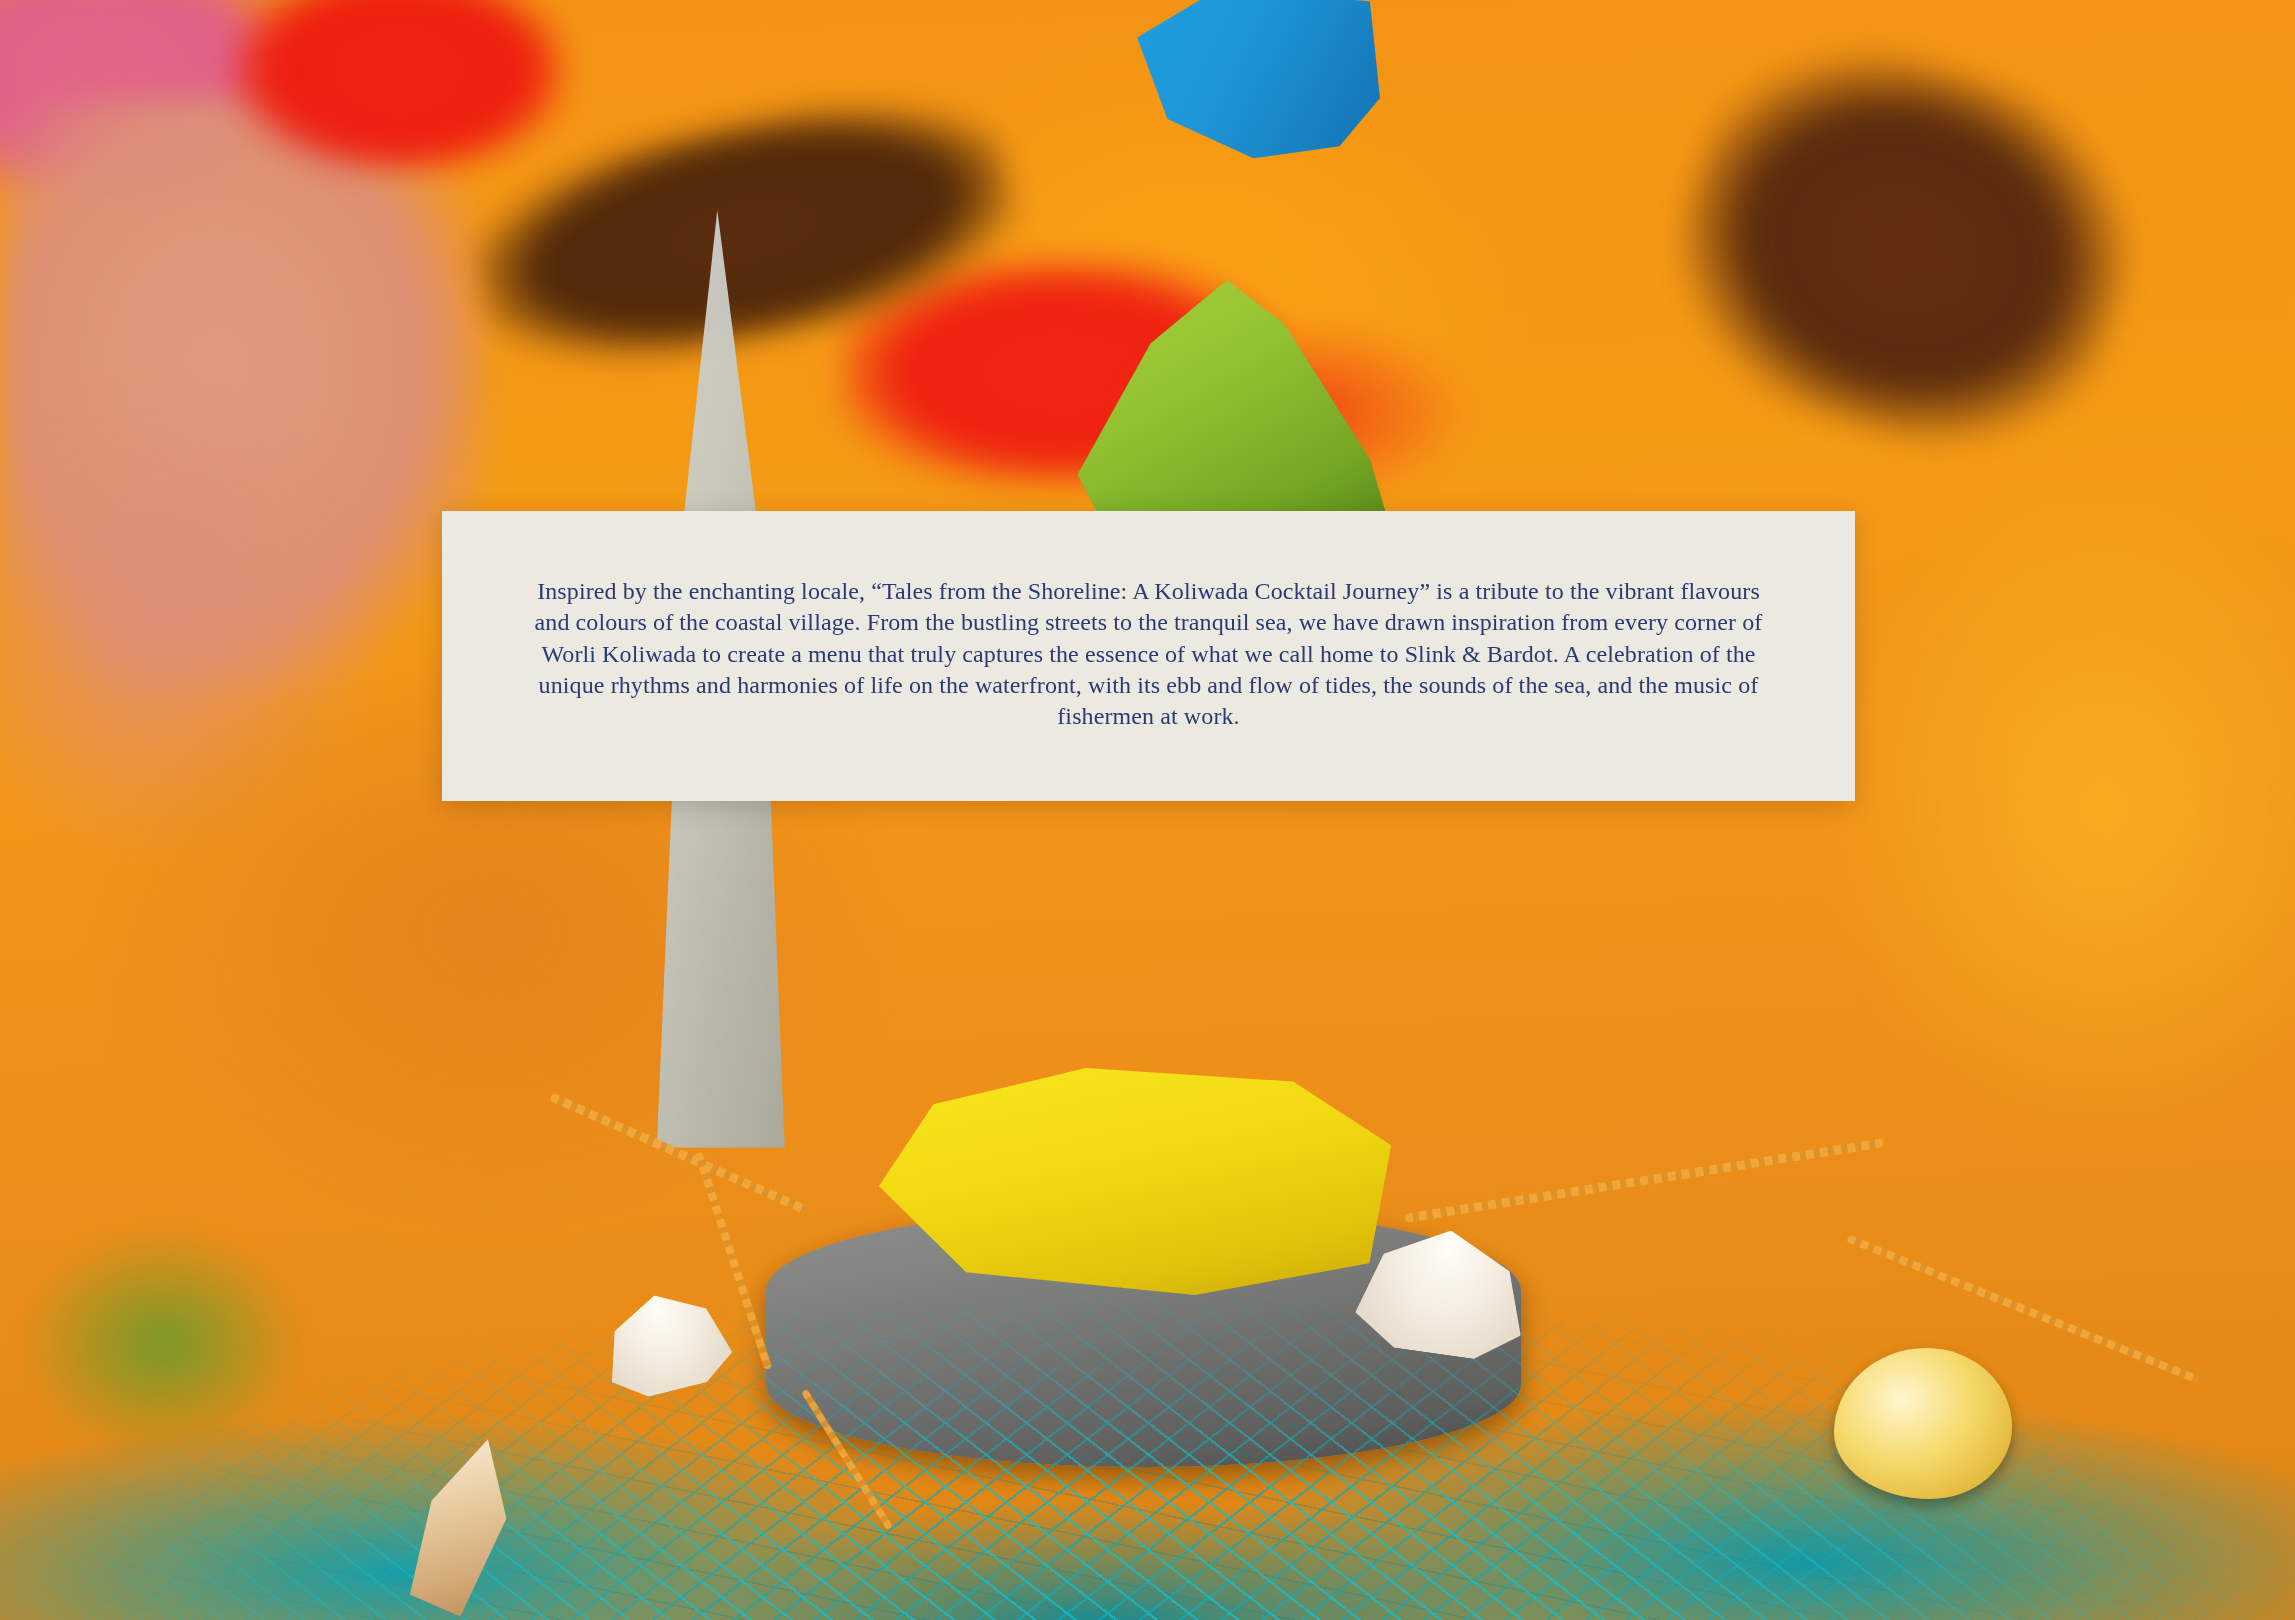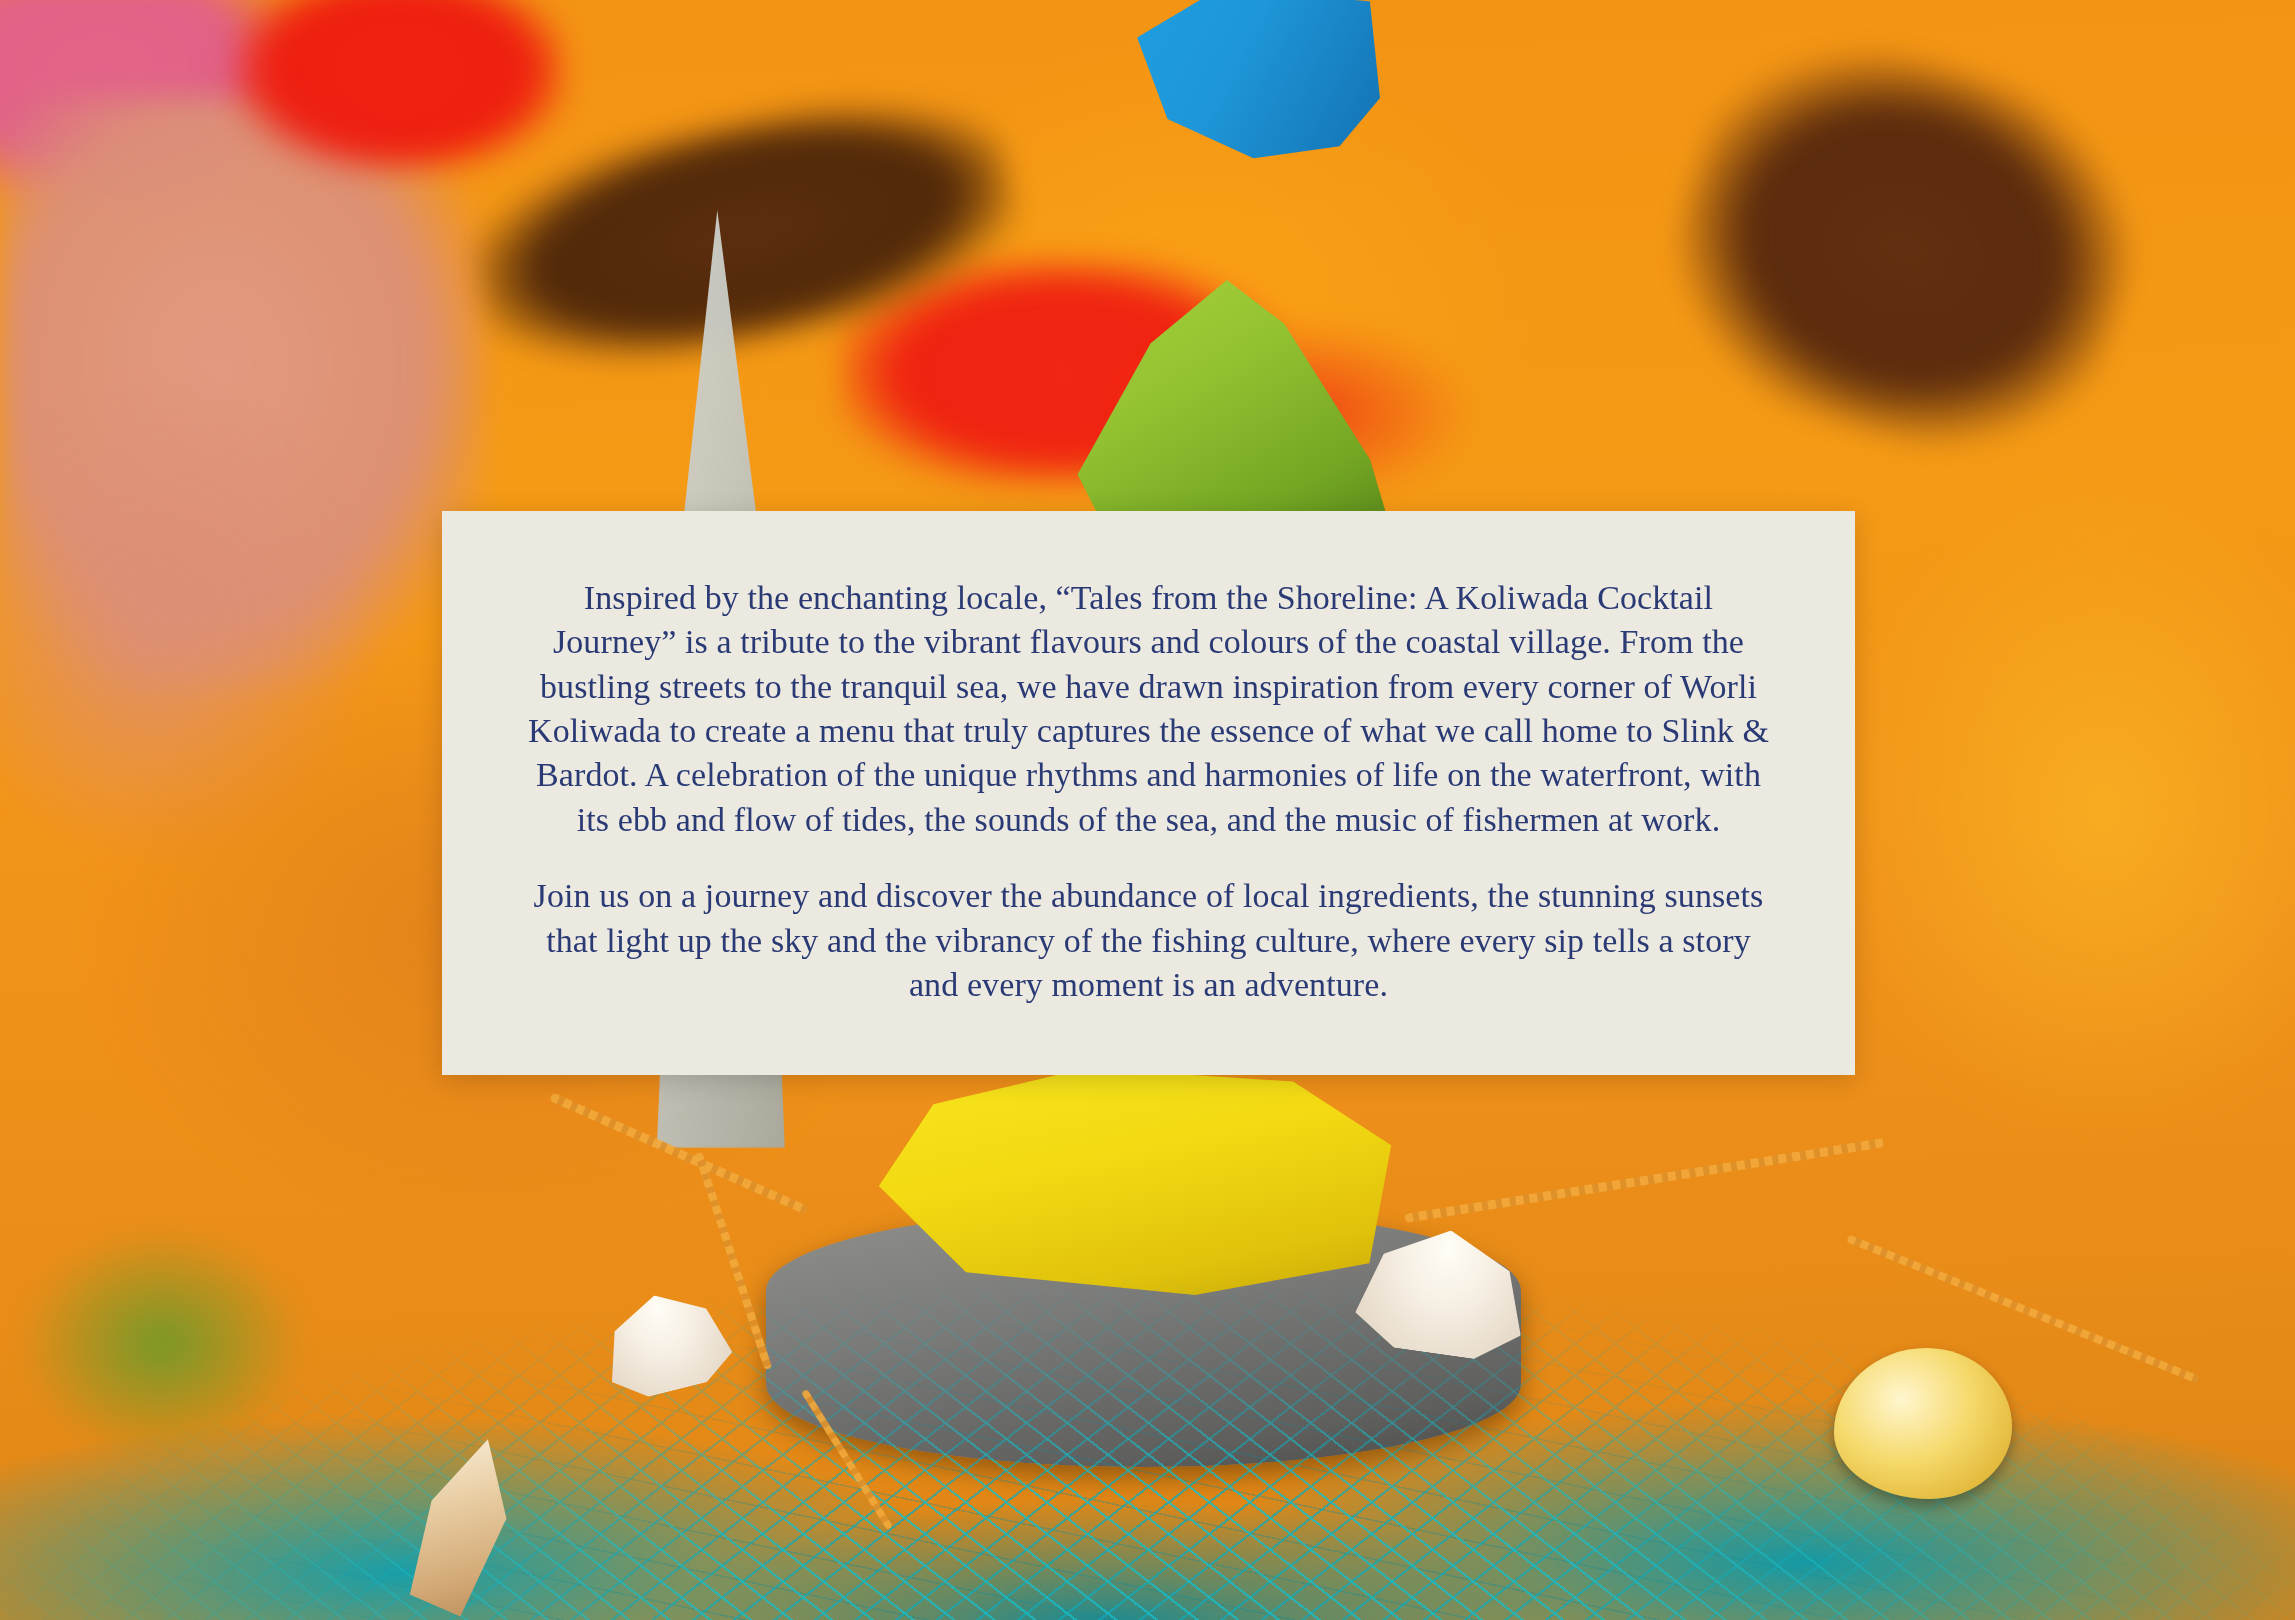--- a/index.html
+++ b/index.html
@@ -184,21 +184,21 @@
     width: 1413px;
     box-sizing: border-box;
     padding: 65px 81px 68px 81px;
     background: #ece9e0;
     box-shadow: 0 5.4px 24px rgba(0,0,0,0.16);
   }
   .card p {
     margin: 0;
     color: #2a3a75;
     font-family: "Liberation Serif", serif;
-    font-size: 34px;
+    font-size: 24px;
     line-height: 1.305;
     text-align: center;
     letter-spacing: 0.1px;
   }
   .card p + p { margin-top: 32px; }
 </style>
 </head>
 <body>
 
 <div id="scene">
@@ -232,17 +232,16 @@
   <div class="rope r4"></div>
   <div class="rope r5"></div>
 
   <div class="shell cockle c1"></div>
   <div class="shell cockle c2"></div>
   <div class="shell snail"></div>
   <div class="shell auger"></div>
 
   <div class="card">
     <p>Inspired by the enchanting locale, “Tales from the Shoreline: A Koliwada Cocktail Journey” is a tribute to the vibrant flavours and colours of the coastal village. From the bustling streets to the tranquil sea, we have drawn inspiration from every corner of Worli Koliwada to create a menu that truly captures the essence of what we call home to Slink &amp; Bardot. A celebration of the unique rhythms and harmonies of life on the waterfront, with its ebb and flow of tides, the sounds of  the sea, and the music of fishermen at work.</p>
-    <p>Join us on a journey and discover the abundance of local ingredients, the stunning sunsets that light up the sky and the vibrancy of the fishing culture, where every sip tells a story and every moment is an adventure.</p>
   </div>
 
 </div>
 
 
 </body></html>

